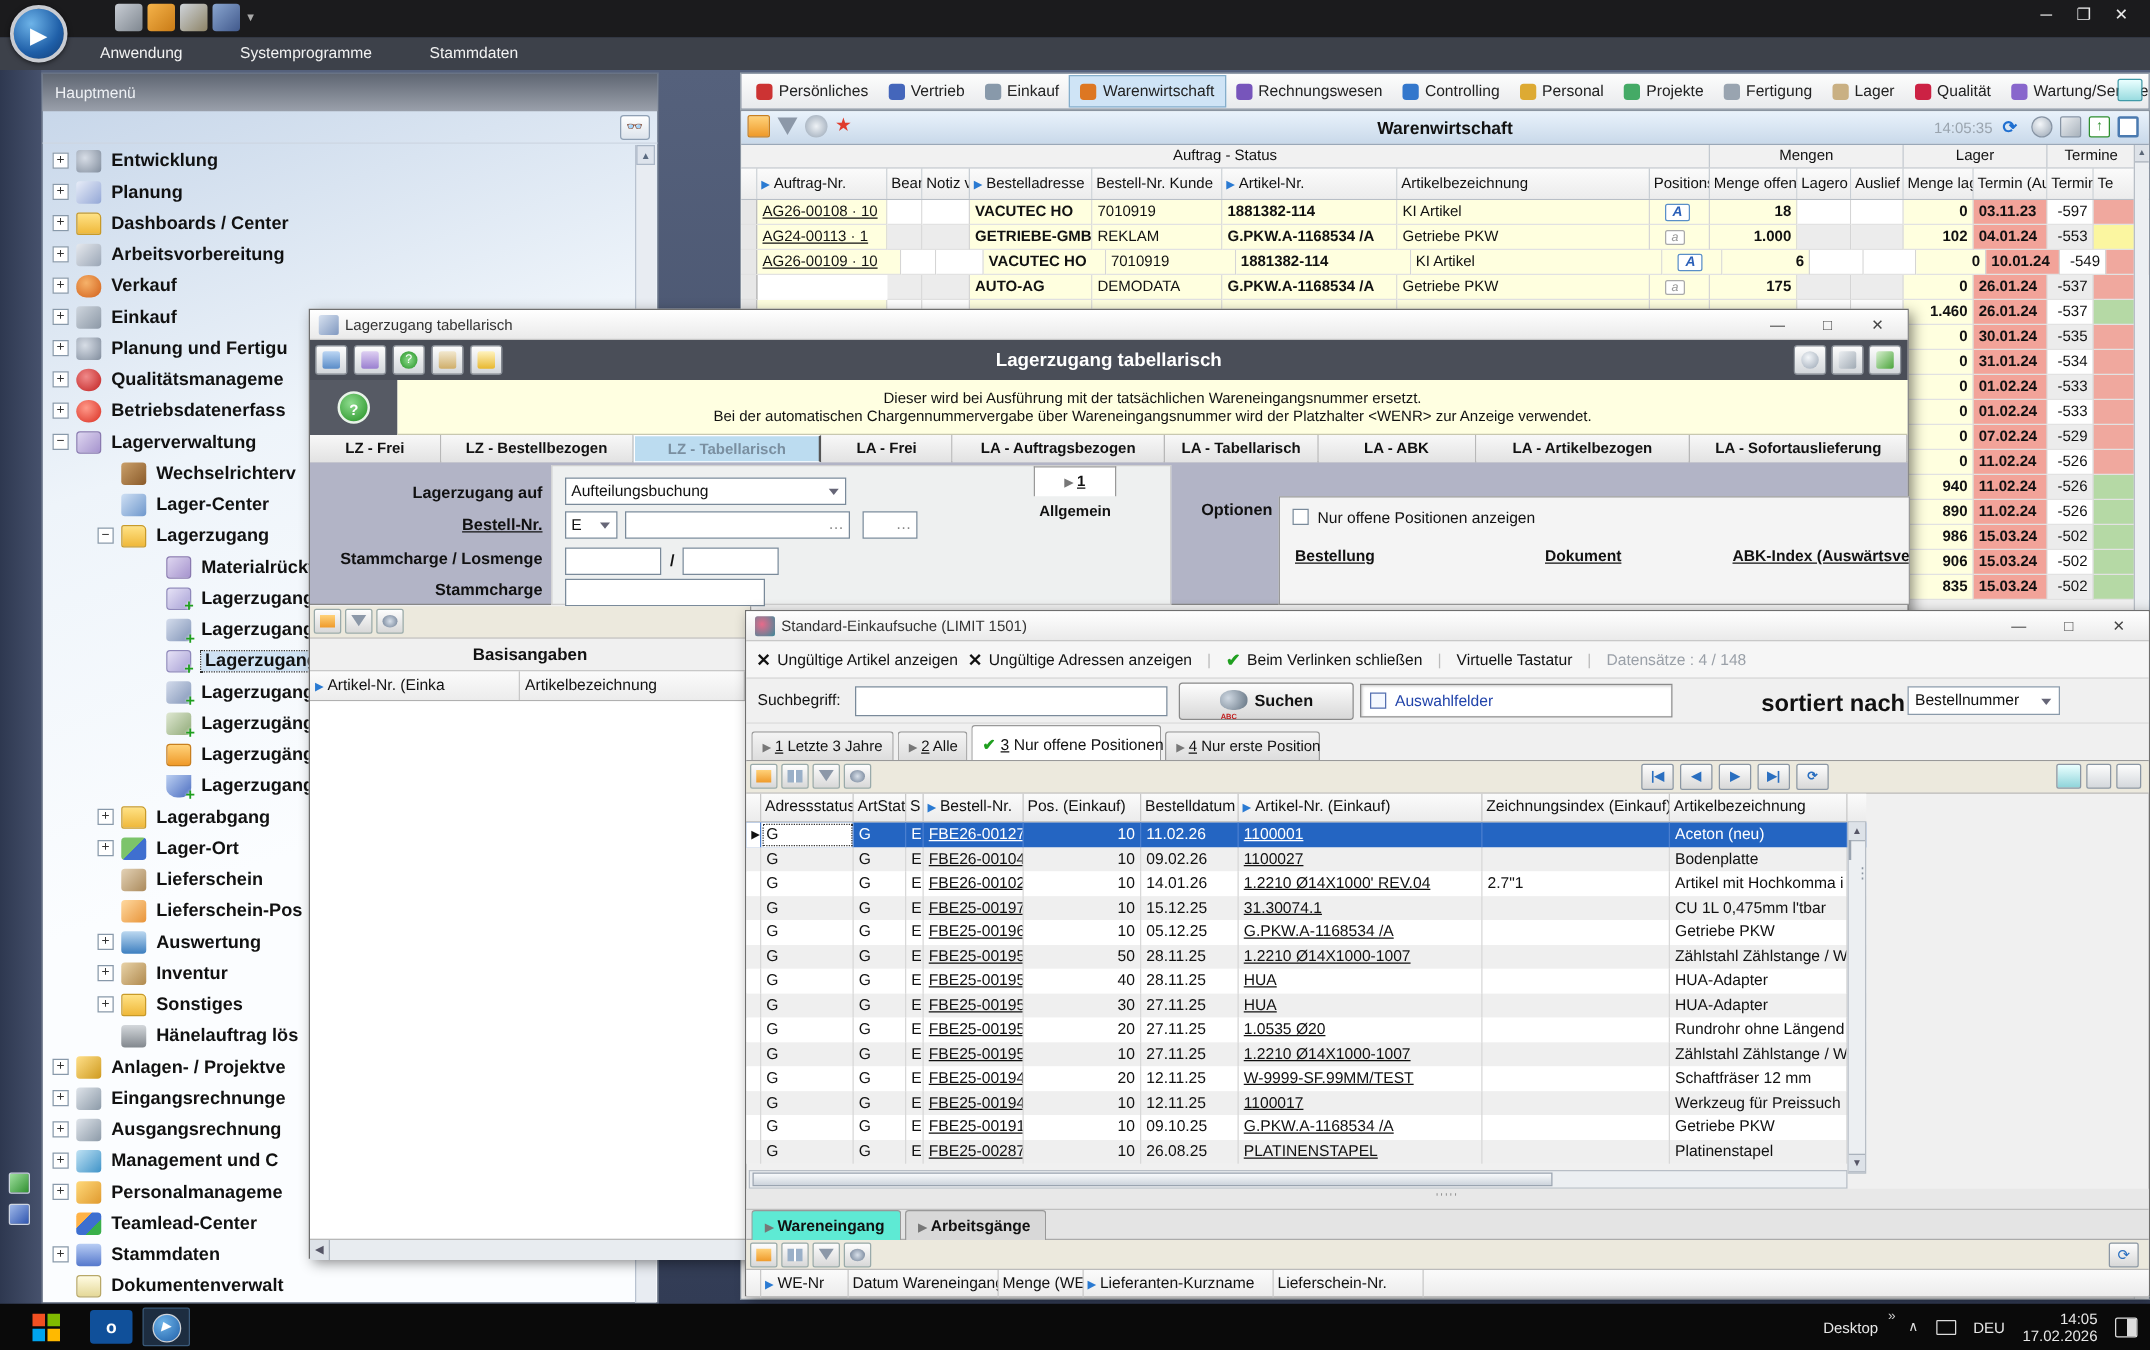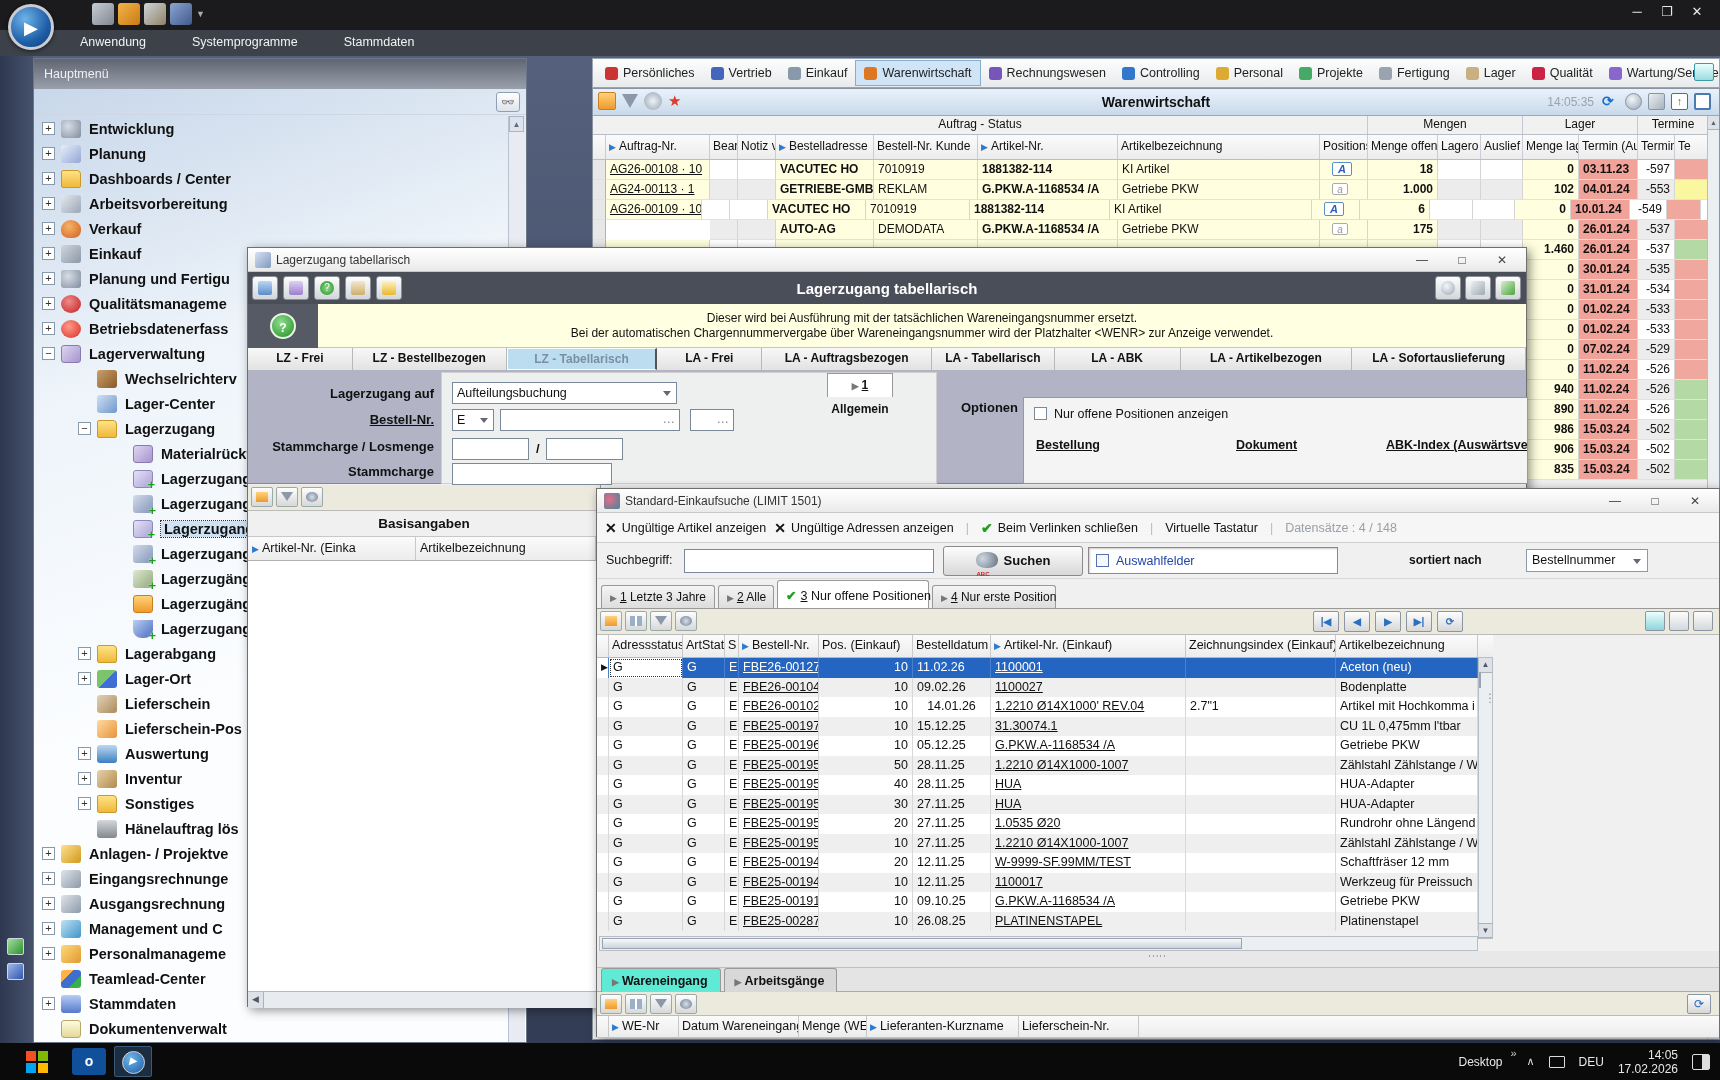--- a/index.html
+++ b/index.html
@@ -199,21 +199,21 @@
   .se-dim{color:#9aa0a8;}
   .se-searchrow{height:36px;position:relative;border-bottom:1px solid #d8d8d8;background:#f0f0f0;}
   .se-suchlabel{position:absolute;left:9px;top:10px;font-size:12.5px;}
   .se-input{position:absolute;left:87px;top:6px;width:250px;height:24px;background:#fff;border:1px solid #7a8a9a;}
   .se-suchen{position:absolute;left:346px;top:3px;width:140px;height:30px;background:linear-gradient(#fdfdfd,#d8d8d8);border:1px solid #8a8a8a;border-radius:3px;font-weight:bold;font-size:13px;text-align:center;line-height:28px;}
   .se-suchen .binoc{display:inline-block;width:22px;height:16px;background:radial-gradient(circle at 30% 40%,#cfd8e2,#60707f);border-radius:45%;position:relative;top:3px;margin-right:6px;}
   .se-suchen .binoc:after{content:"ABC";position:absolute;left:1px;top:8px;font-size:6px;color:#c02020;font-weight:bold;}
   .se-auswahl{position:absolute;left:491px;top:4px;width:250px;height:27px;background:#fff;border:1px solid #8a8a8a;box-shadow:inset 1px 1px 2px #ccc;}
   .se-auswahl .cb{position:absolute;left:7px;top:6px;width:13px;height:13px;border:1px solid #5570b0;background:#f4f8ff;}
   .se-auswahl .lbl{position:absolute;left:27px;top:6px;color:#2244aa;font-size:12.5px;}
-  .se-sortlabel{position:absolute;left:812px;top:10px;font-weight:bold;font-size:12px;}
+  .se-sortlabel{position:absolute;left:812px;top:10px;font-weight:bold;font-size:19px;}
   .se-sortsel{position:absolute;left:929px;top:6px;width:122px;height:23px;background:#fff;border:1px solid #8a9aaa;font-size:12.5px;padding:3px 5px;}
   .se-sortsel .caret{position:absolute;right:6px;top:9px;width:0;height:0;border-left:4px solid transparent;border-right:4px solid transparent;border-top:5px solid #667;}
   .se-ftabs{height:30px;background:#f0f0f0;position:relative;border-bottom:1px solid #999;}
   .ftab{position:absolute;bottom:0;height:23px;background:linear-gradient(#f4f4f4,#ddd);border:1px solid #999;border-bottom:none;border-radius:3px 3px 0 0;font-size:12px;padding:4px 8px 0 8px;white-space:nowrap;}
   .ftab.active{height:28px;background:#fff;font-size:12.5px;padding-top:7px;}
   .ftab .num{text-decoration:underline;}
   .ftab .fcheck{color:#1f9f1f;font-weight:bold;margin-right:4px;}
   .se-tabletoolbar{height:26px;background:#ece9dd;border-bottom:1px solid #bbb;position:relative;display:flex;gap:3px;padding:2px 0 0 3px;}
   .se-nav{position:absolute;left:716px;top:2px;display:flex;gap:5px;}
   .navbtn{width:26px;height:21px;background:linear-gradient(#fdfdfd,#d8d8d8);border:1px solid #8a96a4;border-radius:2px;color:#2a6fc0;font-size:10px;text-align:center;line-height:19px;font-weight:bold;}
@@ -613,21 +613,21 @@
           <div class="wwc c-moffen num" style="width: 70px;">1.000</div>
           <div class="wwc c-lagero neutral" style="width: 43px;"></div>
           <div class="wwc c-auslief neutral" style="width: 42px;"></div>
           <div class="wwc c-mlage num" style="width: 56px;">102</div>
           <div class="wwc c-tau" style="width: 59px;">04.01.24</div>
           <div class="wwc c-termin neutral" style="width: 37px;">-553</div>
           <div class="wwc c-te te-yellow" style="width: 34px;"></div>
         </div>
         <div class="wwrow">
           <div class="wwc c-m" style="width: 13px;"></div>
-          <div class="wwc c-auftrag" style="width: 96px;"><span class="lnk">AG26-00109 · 10</span></div>
+          <div class="wwc c-auftrag" style="width: 115px;"><span class="lnk">AG26-00109 · 10</span></div>
           <div class="wwc c-bear neutral" style="width: 28px;"></div>
           <div class="wwc c-notiz neutral" style="width: 38px;"></div>
           <div class="wwc c-badr bold" style="width: 98px;">VACUTEC HO</div>
           <div class="wwc c-bnrk" style="width: 104px;">7010919</div>
           <div class="wwc c-anr bold" style="width: 140px;">1881382-114</div>
           <div class="wwc c-bez" style="width: 202px;">KI Artikel</div>
           <div class="wwc c-pos" style="width: 48px;"><span class="posbox">A</span></div>
           <div class="wwc c-moffen num" style="width: 70px;">6</div>
           <div class="wwc c-lagero neutral" style="width: 43px;"></div>
           <div class="wwc c-auslief neutral" style="width: 42px;"></div>
@@ -1104,21 +1104,21 @@
             <div class="sec c-zi" style="width: 150px;"></div>
             <div class="sec c-bez" style="width: 142px;">Bodenplatte</div>
           </div>
           <div class="serow">
             <div class="sec c-m" style="width: 12px;"></div>
             <div class="sec c-a" style="width: 74px;">G</div>
             <div class="sec c-art" style="width: 42px;">G</div>
             <div class="sec c-s" style="width: 14px;">E</div>
             <div class="sec c-bnr" style="width: 80px;"><span class="lnk">FBE26-00102</span></div>
             <div class="sec c-pos right" style="width: 94px;">10</div>
-            <div class="sec c-dat" style="width: 78px; text-align: center;">14.01.26</div>
+            <div class="sec c-dat" style="width: 78px;">14.01.26</div>
             <div class="sec c-anr" style="width: 195px;"><span class="lnk">1.2210 Ø14X1000' REV.04</span></div>
             <div class="sec c-zi" style="width: 150px;">2.7"1</div>
             <div class="sec c-bez" style="width: 142px;">Artikel mit Hochkomma i</div>
           </div>
           <div class="serow alt">
             <div class="sec c-m" style="width: 12px;"></div>
             <div class="sec c-a" style="width: 74px;">G</div>
             <div class="sec c-art" style="width: 42px;">G</div>
             <div class="sec c-s" style="width: 14px;">E</div>
             <div class="sec c-bnr" style="width: 80px;"><span class="lnk">FBE25-00197</span></div>

